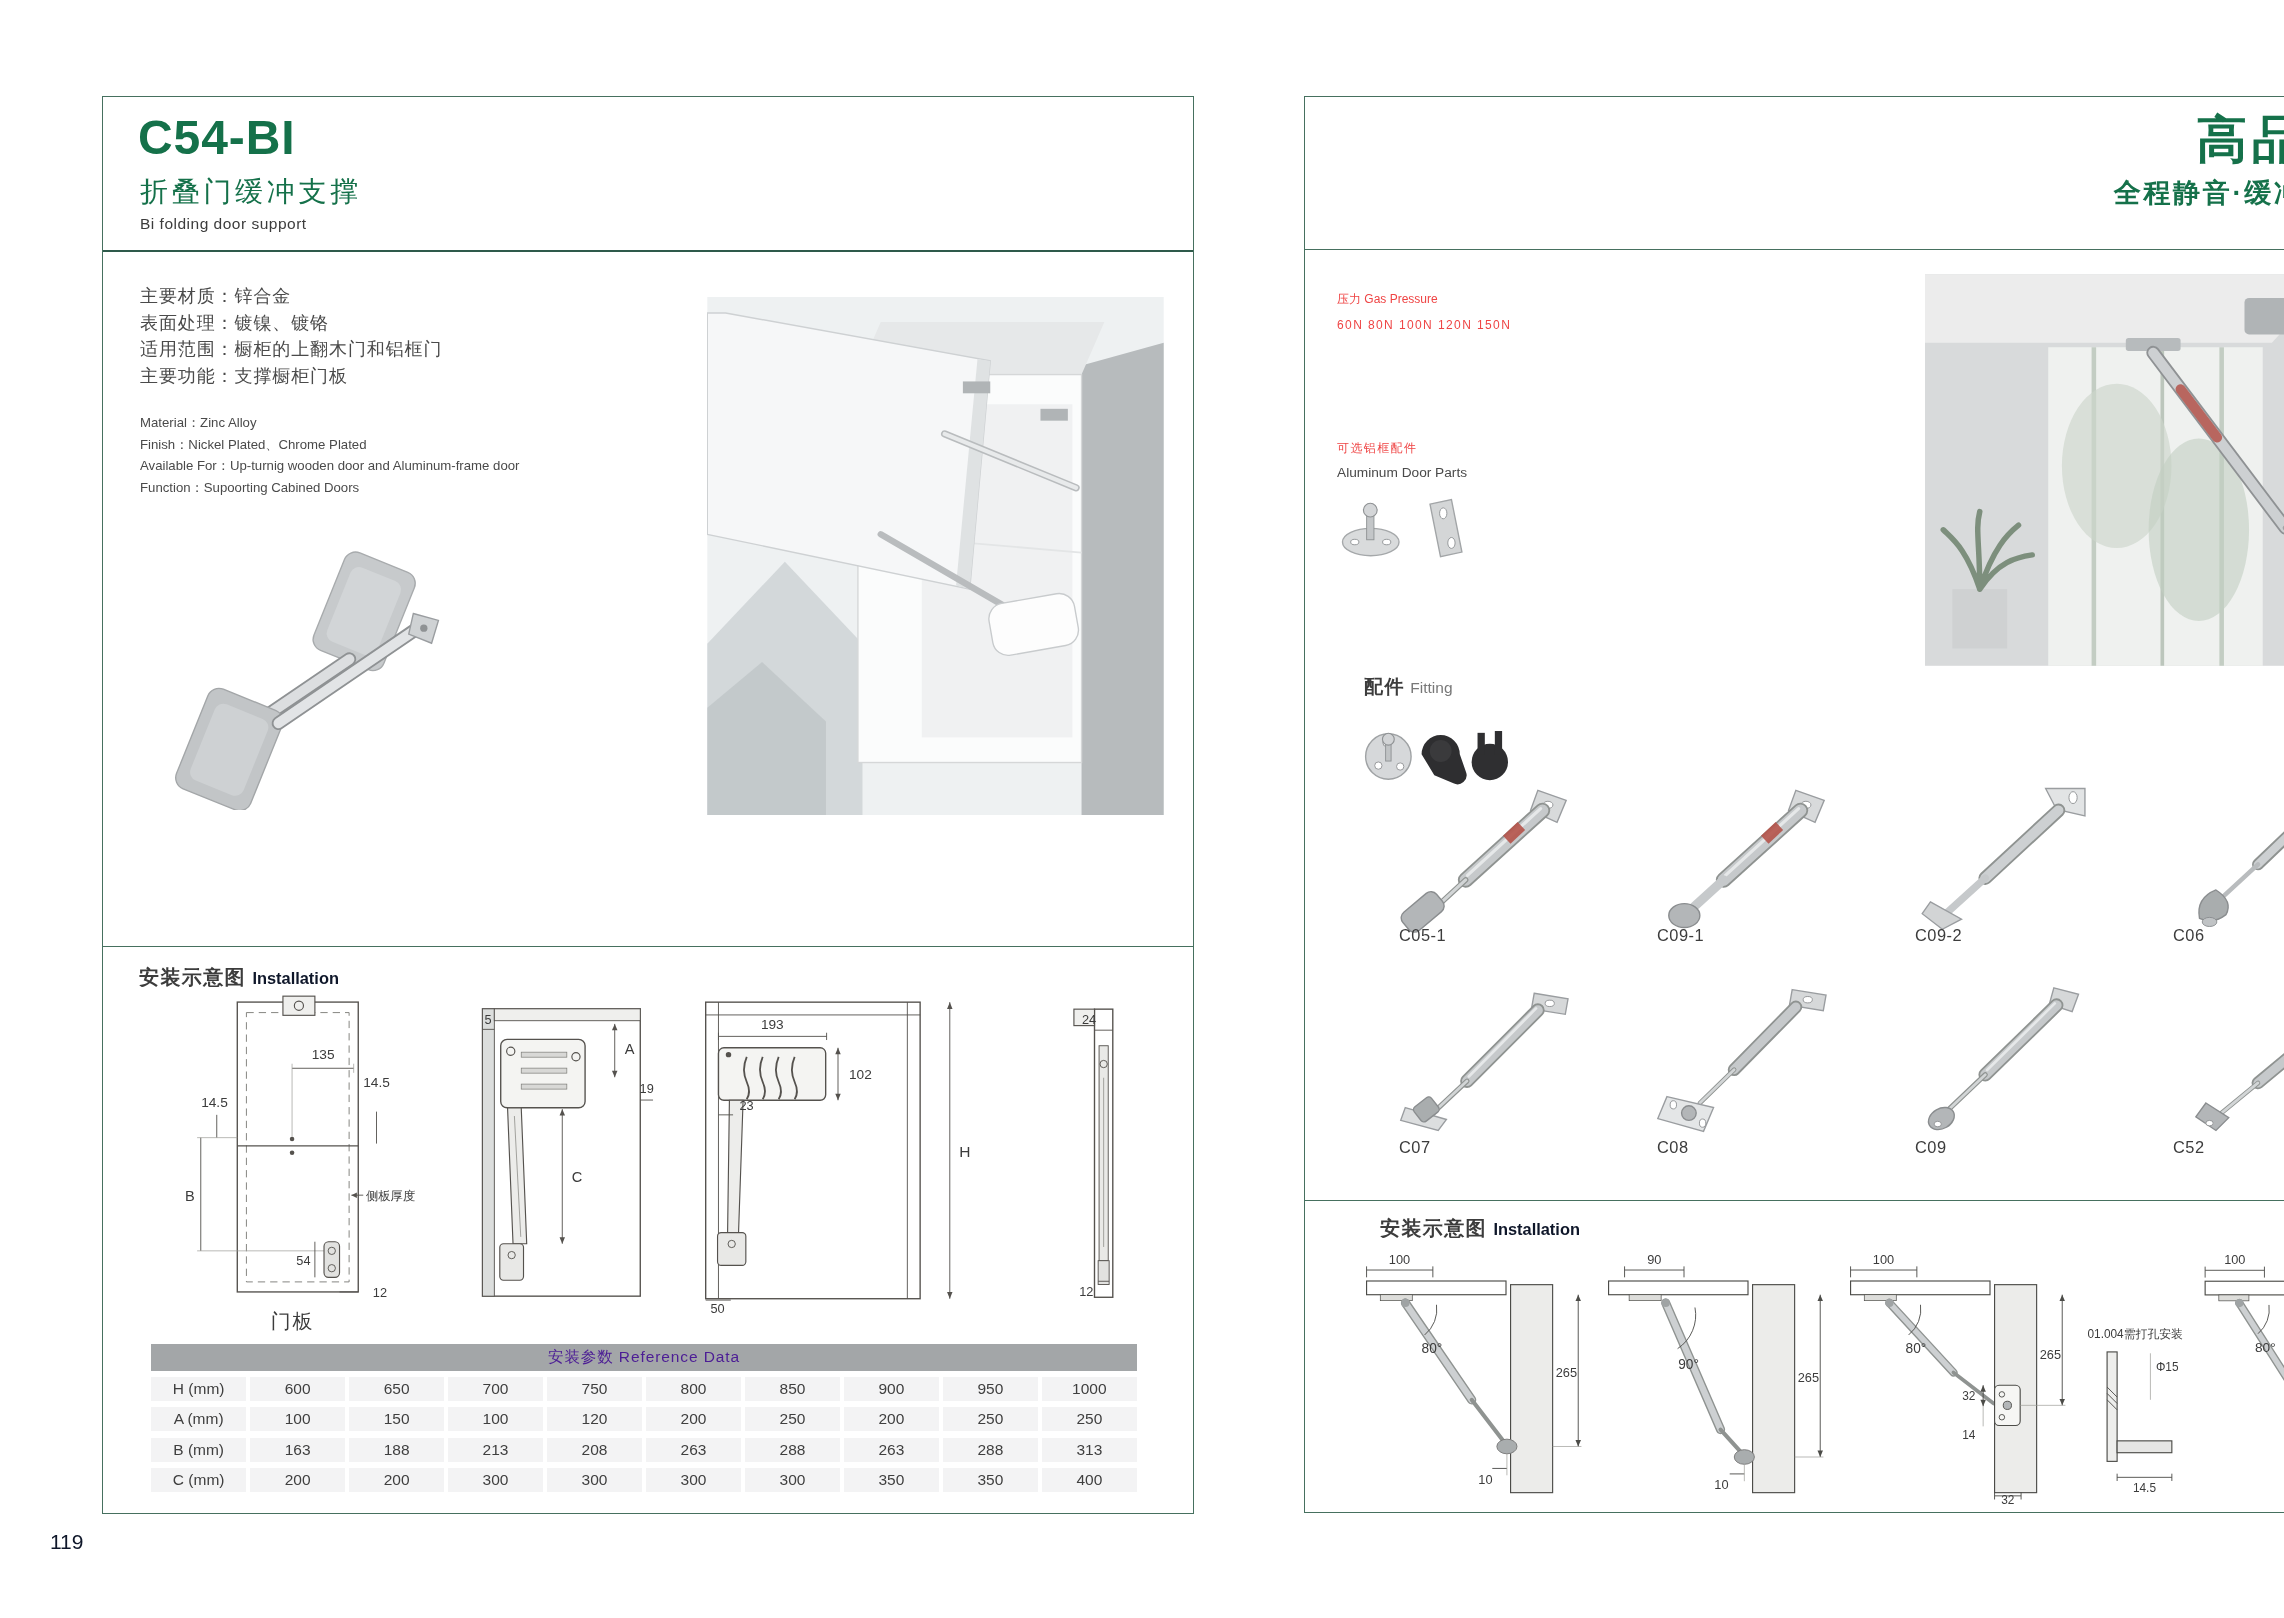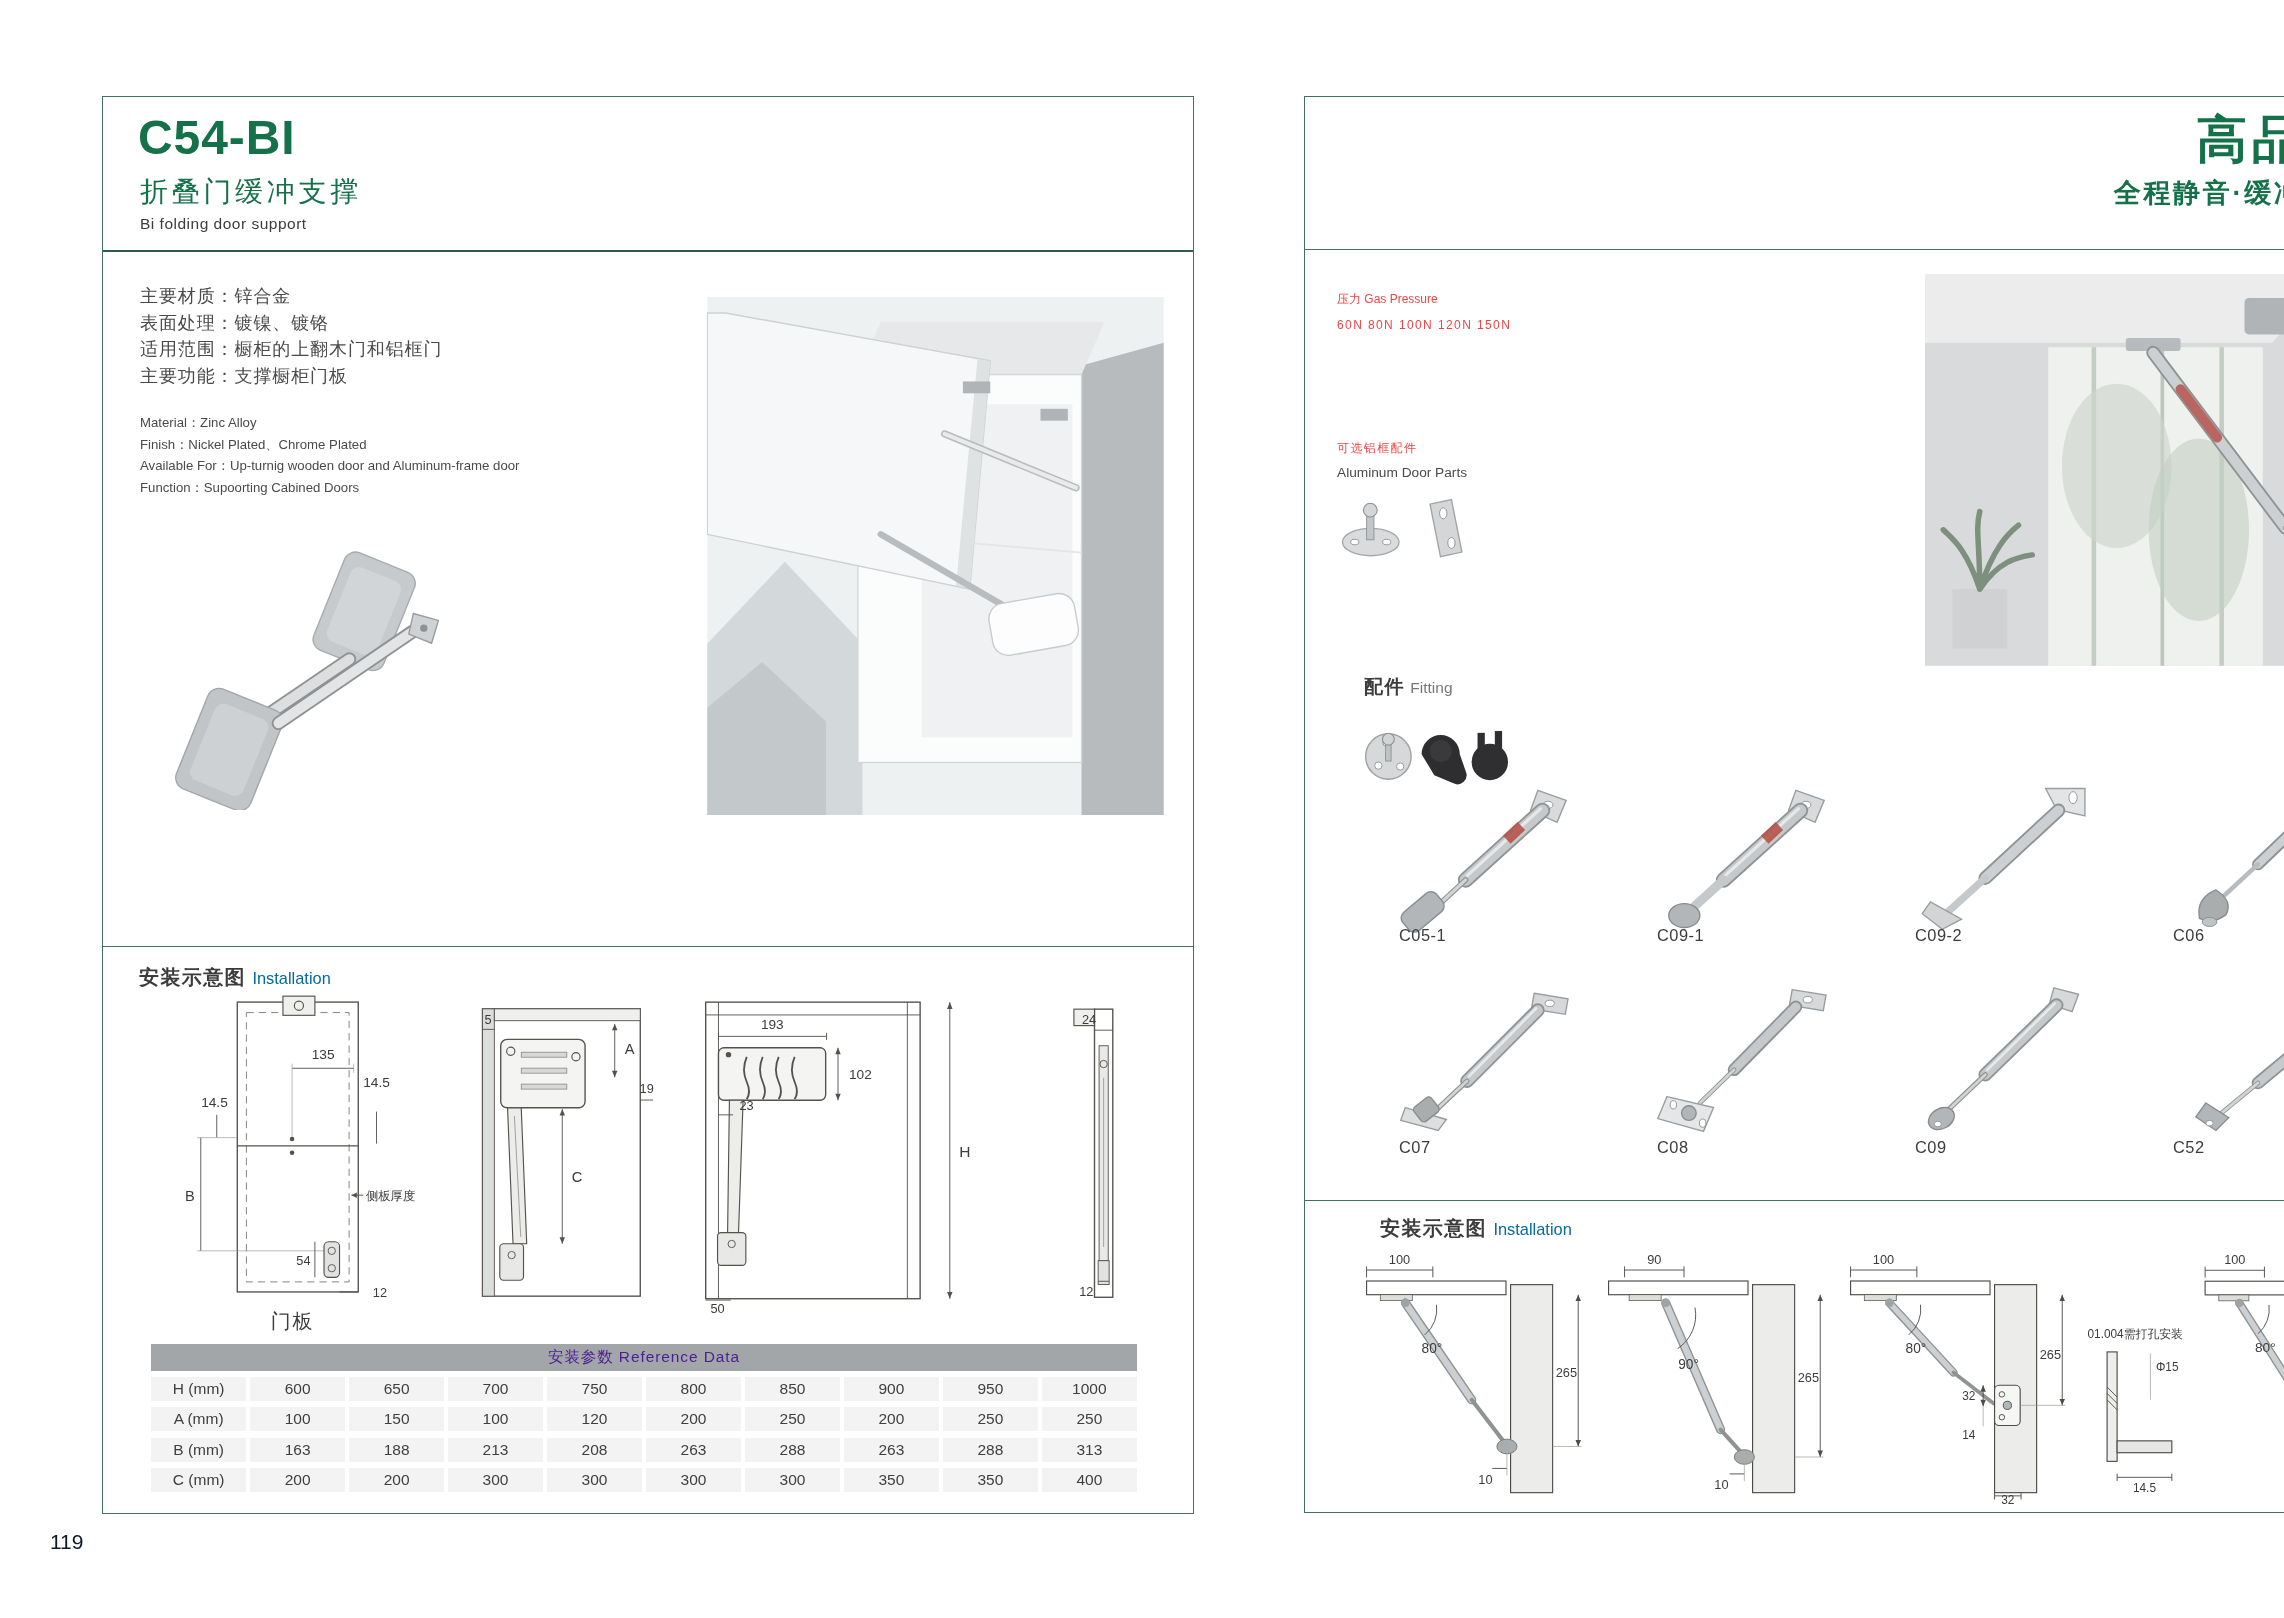--- a/index.html
+++ b/index.html
@@ -6,21 +6,21 @@
   body{width:2482px;height:1618px;position:relative;font-family:"Liberation Sans","DejaVu Sans",sans-serif;color:#3c3c3c;}
   .abs{position:absolute;}
   .box{position:absolute;border:1.4px solid #46705f;background:#fff;}
   .green{color:#15714a;}
   .model-title{font-size:48px;font-weight:bold;letter-spacing:0.9px;}
   .cn-sub{font-size:28px;font-weight:normal;letter-spacing:3.7px;}
   .en-sub{font-size:15.5px;color:#3c3c3c;letter-spacing:0.5px;}
   .spec-cn{font-size:18px;line-height:26.5px;color:#4a4a4a;letter-spacing:0.9px;}
   .spec-en{font-size:13.2px;line-height:21.5px;color:#4a4a4a;}
   .sec-title-cn{font-size:20px;color:#3c3c3c;font-weight:bold;letter-spacing:1.4px;}
-  .sec-title-en{font-size:16.4px;color:#0369a1;margin-left:6.4px;font-weight:normal;}
+  .sec-title-en{font-size:16.4px;color:#0f172a;margin-left:6.4px;font-weight:bold;}
   .rp-big{font-size:51px;font-weight:bold;letter-spacing:4.6px;}
   .rp-mid{font-size:27px;font-weight:bold;letter-spacing:2.7px;}
   .txt36{font-size:12px;color:#ef4444;}
   .txt30{font-size:13.7px;color:#4a4a4a;}
   .prod-label{font-size:16.4px;color:#3c3c3c;letter-spacing:0.5px;}
   .pagenum{font-size:21px;color:#0f172a;}
   .tbl{position:absolute;left:48px;top:397px;width:986px;}
   .tbl-head{height:26.5px;background:#a3a6a8;color:#4c1d95;font-size:15.5px;display:flex;align-items:center;justify-content:center;letter-spacing:0.9px;}
   .tbl-row{display:flex;gap:3.7px;margin-top:6.4px;}
   .tbl-cell{flex:1;height:24px;background:#f3f3f4;display:flex;align-items:center;justify-content:center;font-size:15.5px;color:#3f3f3f;}

